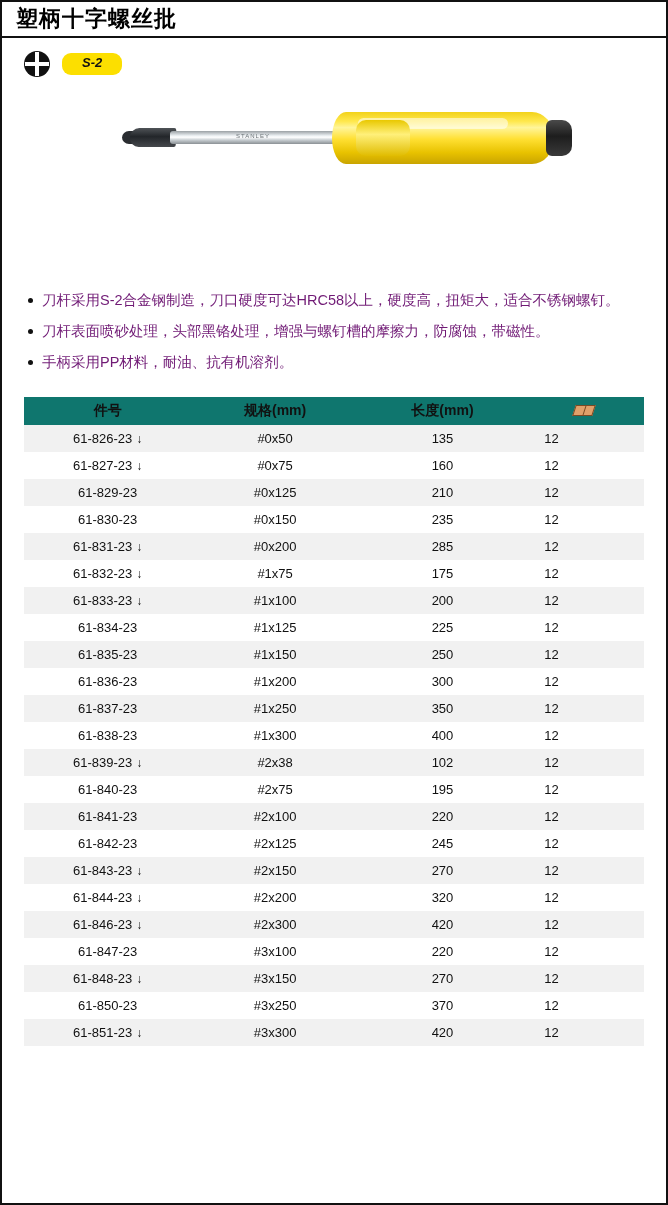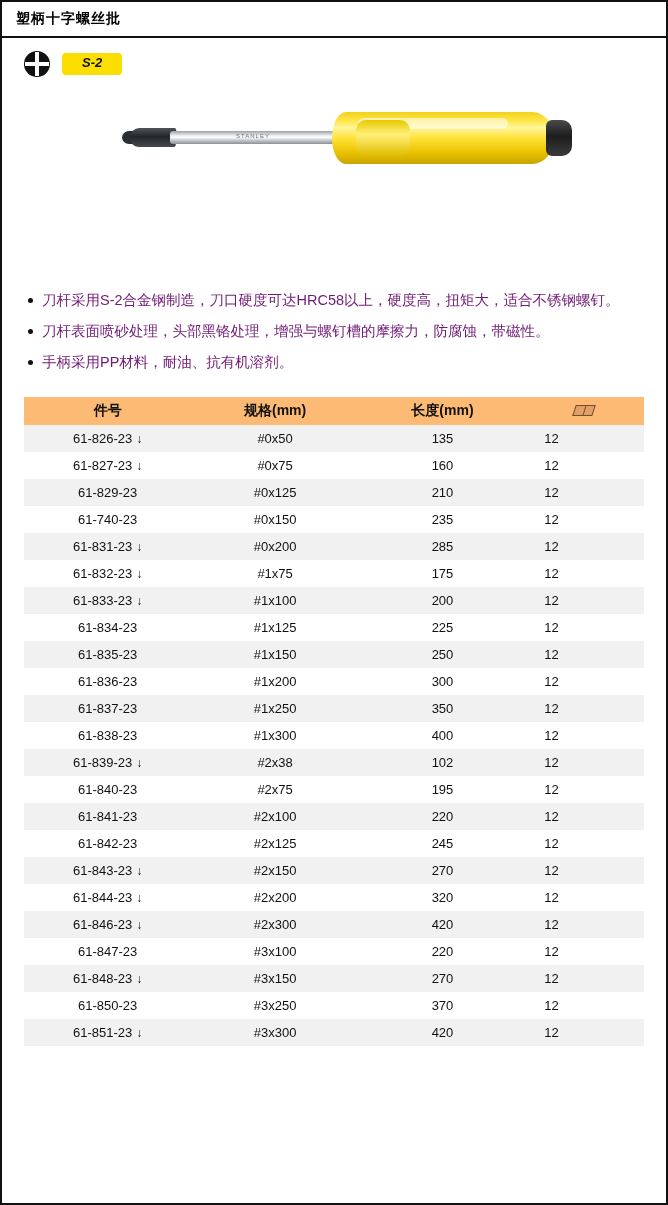--- a/index.html
+++ b/index.html
@@ -24,21 +24,21 @@
   
   .title-bar {
     height: 36px;
     border-bottom: 2px solid #111111;
     display: flex;
     align-items: center;
     padding-left: 14px;
     box-sizing: border-box;
   }
   .title-text {
-    font-size: 14px;
+    font-size: 22px;
     font-weight: bold;
     letter-spacing: 1px;
     color: #000000;
   }
   
   .badge-row {
     display: flex;
     align-items: center;
     padding: 12px 0 0 22px;
     height: 40px;
@@ -73,21 +73,21 @@
     background: #ffffff;
   }
   .spec-badge {
     margin-left: 12px;
     background: #fcdf00;
     color: #111111;
     font-size: 13px;
     font-weight: bold;
     font-style: italic;
     padding: 3px 20px 4px 20px;
-    border-radius: 4px;
+    border-radius: 9px;
     line-height: 1.1;
   }
   
   .product-area {
     height: 210px;
     position: relative;
   }
   .driver {
     position: absolute;
     left: 58px;
@@ -196,21 +196,21 @@
   
   .table-wrap {
     margin: 22px 22px 0 22px;
   }
   table.spec-table {
     border-collapse: collapse;
     width: 100%;
     font-size: 13px;
   }
   table.spec-table th {
-    background: #fdba74;
+    background: #0f766e;
     color: #111111;
     font-size: 14px;
     font-weight: bold;
     height: 26px;
     text-align: center;
     border: none;
   }
   table.spec-table td {
     height: 25px;
     text-align: center;
@@ -324,21 +324,21 @@
             <td class="col-len">160</td>
             <td class="col-qty qty">12</td>
           </tr>
           <tr>
             <td class="col-code"><span>61-829-23</span></td>
             <td class="col-spec">#0x125</td>
             <td class="col-len">210</td>
             <td class="col-qty qty">12</td>
           </tr>
           <tr>
-            <td class="col-code"><span>61-740-23</span></td>
+            <td class="col-code"><span>61-830-23</span></td>
             <td class="col-spec">#0x150</td>
             <td class="col-len">235</td>
             <td class="col-qty qty">12</td>
           </tr>
           <tr>
             <td class="col-code"><span>61-831-23</span><span class="arrow">↓</span></td>
             <td class="col-spec">#0x200</td>
             <td class="col-len">285</td>
             <td class="col-qty qty">12</td>
           </tr>

